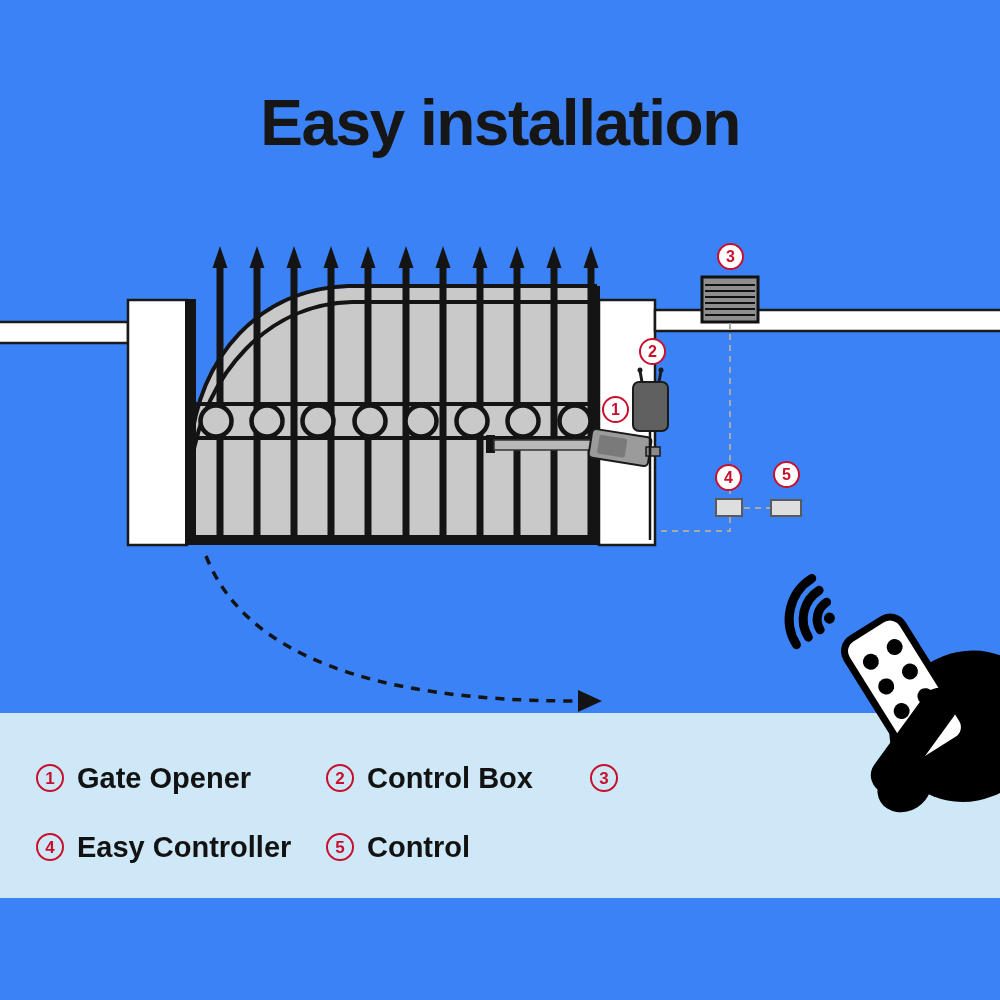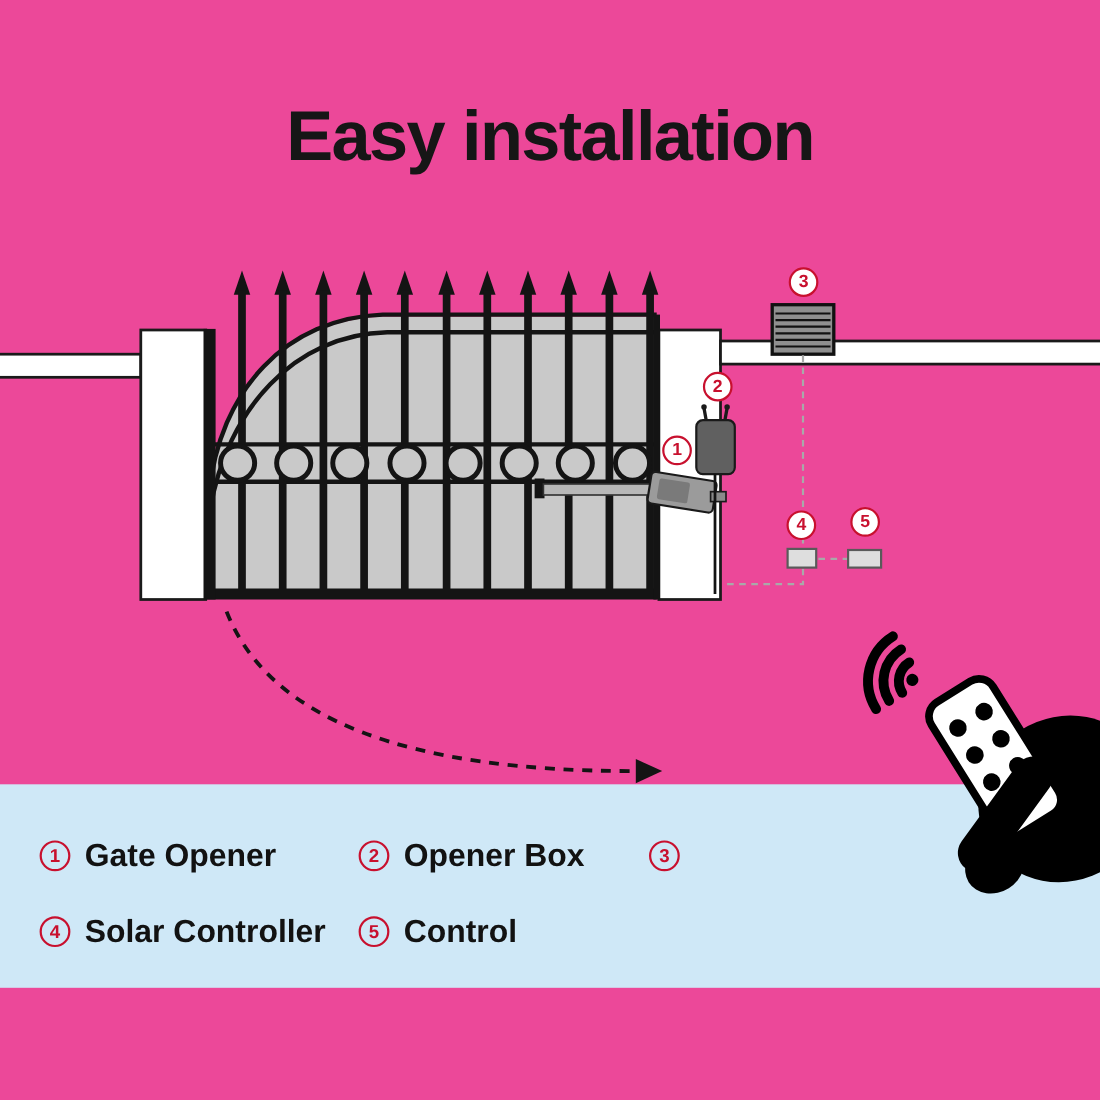--- a/index.html
+++ b/index.html
@@ -1,20 +1,20 @@
 <!DOCTYPE html>
 <html><head>
 <meta charset="utf-8">
 <title>Easy installation</title>
 <style>
   :root { --red:#c8102e; --legend-bg:#cfe8f7; --ink:#141414; --gate-gray:#c9c9c9; }
   * { margin:0; padding:0; box-sizing:border-box; }
   html,body { width:1000px; height:1000px; }
   body { background:#ffffff; font-family:"Liberation Sans", sans-serif; position:relative; overflow:hidden; }
-  .canvas { position:absolute; inset:0; width:1000px; height:1000px; background:#ec4899; }
+  .canvas { position:absolute; inset:0; width:1000px; height:1000px; background:#3b82f6; }
   .title { position:absolute; top:86px; left:0; width:100%; text-align:center;
            font-size:64px; font-weight:bold; color:#161616; letter-spacing:-1.5px; z-index:4; }
   .diagram { position:absolute; left:0; top:0; width:1000px; height:1000px; z-index:2; pointer-events:none; }
   .callout { position:absolute; width:27px; height:27px; border:2.5px solid var(--red); border-radius:50%;
              background:#ffffff; color:var(--red); font-size:16px; font-weight:bold;
              display:flex; align-items:center; justify-content:center; z-index:3; line-height:1; }
   .legend { position:absolute; left:0; top:713px; width:1000px; height:185px; background:var(--legend-bg); z-index:1; }
   .legend-item { position:absolute; display:flex; align-items:center; gap:13px; height:36px; }
   .badge { width:28px; height:28px; border:2.5px solid var(--red); border-radius:50%; background:transparent;
            color:var(--red); font-size:17px; font-weight:bold; display:flex; align-items:center;
@@ -28,28 +28,28 @@
 
   <h1 class="title">Easy installation</h1>
 
   <div class="legend">
     <div class="legend-item" style="left:36px; top:47px;">
       <span class="badge">1</span>
       <span class="legend-label">Gate Opener</span>
     </div>
     <div class="legend-item" style="left:326px; top:47px;">
       <span class="badge">2</span>
-      <span class="legend-label">Opener Box</span>
+      <span class="legend-label">Control Box</span>
     </div>
     <div class="legend-item" style="left:590px; top:47px;">
       <span class="badge">3</span>
     </div>
     <div class="legend-item" style="left:36px; top:116px;">
       <span class="badge">4</span>
-      <span class="legend-label">Solar Controller</span>
+      <span class="legend-label">Easy Controller</span>
     </div>
     <div class="legend-item" style="left:326px; top:116px;">
       <span class="badge">5</span>
       <span class="legend-label">Control</span>
     </div>
   </div>
 
   <svg class="diagram" viewBox="0 0 1000 1000" width="1000" height="1000">
 
     <g fill="#ffffff" stroke="#1a1a1a" stroke-width="2.5">

